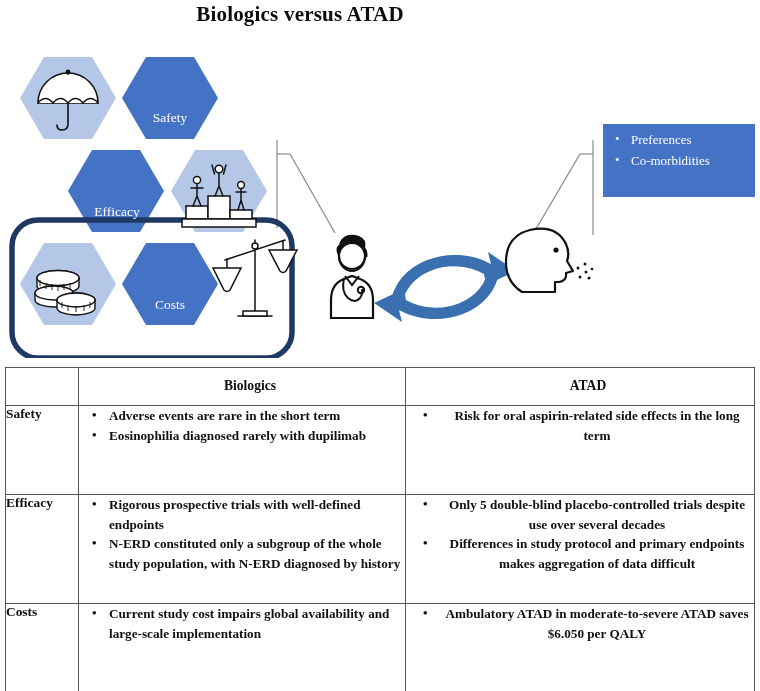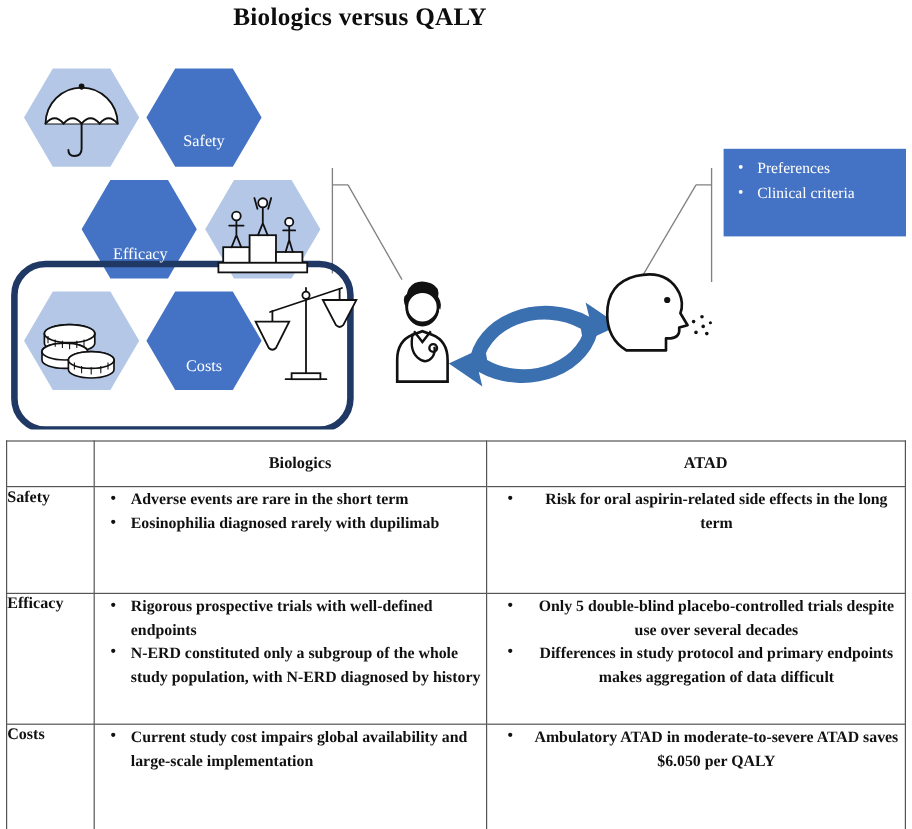--- a/index.html
+++ b/index.html
@@ -152,21 +152,21 @@
   }
   td.cell.atad ul { padding-left: 34px; text-align: center; }
 
   .row-safety td { height: 88px; }
   .row-efficacy td { height: 108px; }
   .row-costs td { height: 88px; }
 </style>
 </head>
 <body>
 
-<div id="figure-title">Biologics versus QALY</div>
+<div id="figure-title">Biologics versus ATAD</div>
 
 <div id="diagram">
 
   <svg id="diagram-svg" width="760" height="330" viewBox="0 0 760 330">
 
     <g stroke="#808080" stroke-width="1.1" fill="none">
       <line x1="277" y1="112" x2="277" y2="200"></line>
       <line x1="277" y1="126" x2="290" y2="126"></line>
       <line x1="290" y1="126" x2="335" y2="205"></line>
 
@@ -306,21 +306,21 @@
   </svg>
 
   <div class="hex-label" id="hex-label-safety">Safety</div>
   <div class="hex-label" id="hex-label-efficacy">Efficacy</div>
   <div class="hex-label" id="hex-label-costs">Costs</div>
 </div>
 
 <div id="factor-box">
   <ul>
     <li>Preferences</li>
-    <li>Clinical criteria</li>
+    <li>Co-morbidities</li>
   </ul>
 </div>
 
 <table id="comparison-table">
   <colgroup>
     <col class="col-rowhead">
     <col class="col-biologics">
     <col class="col-atad">
   </colgroup>
   <thead>

